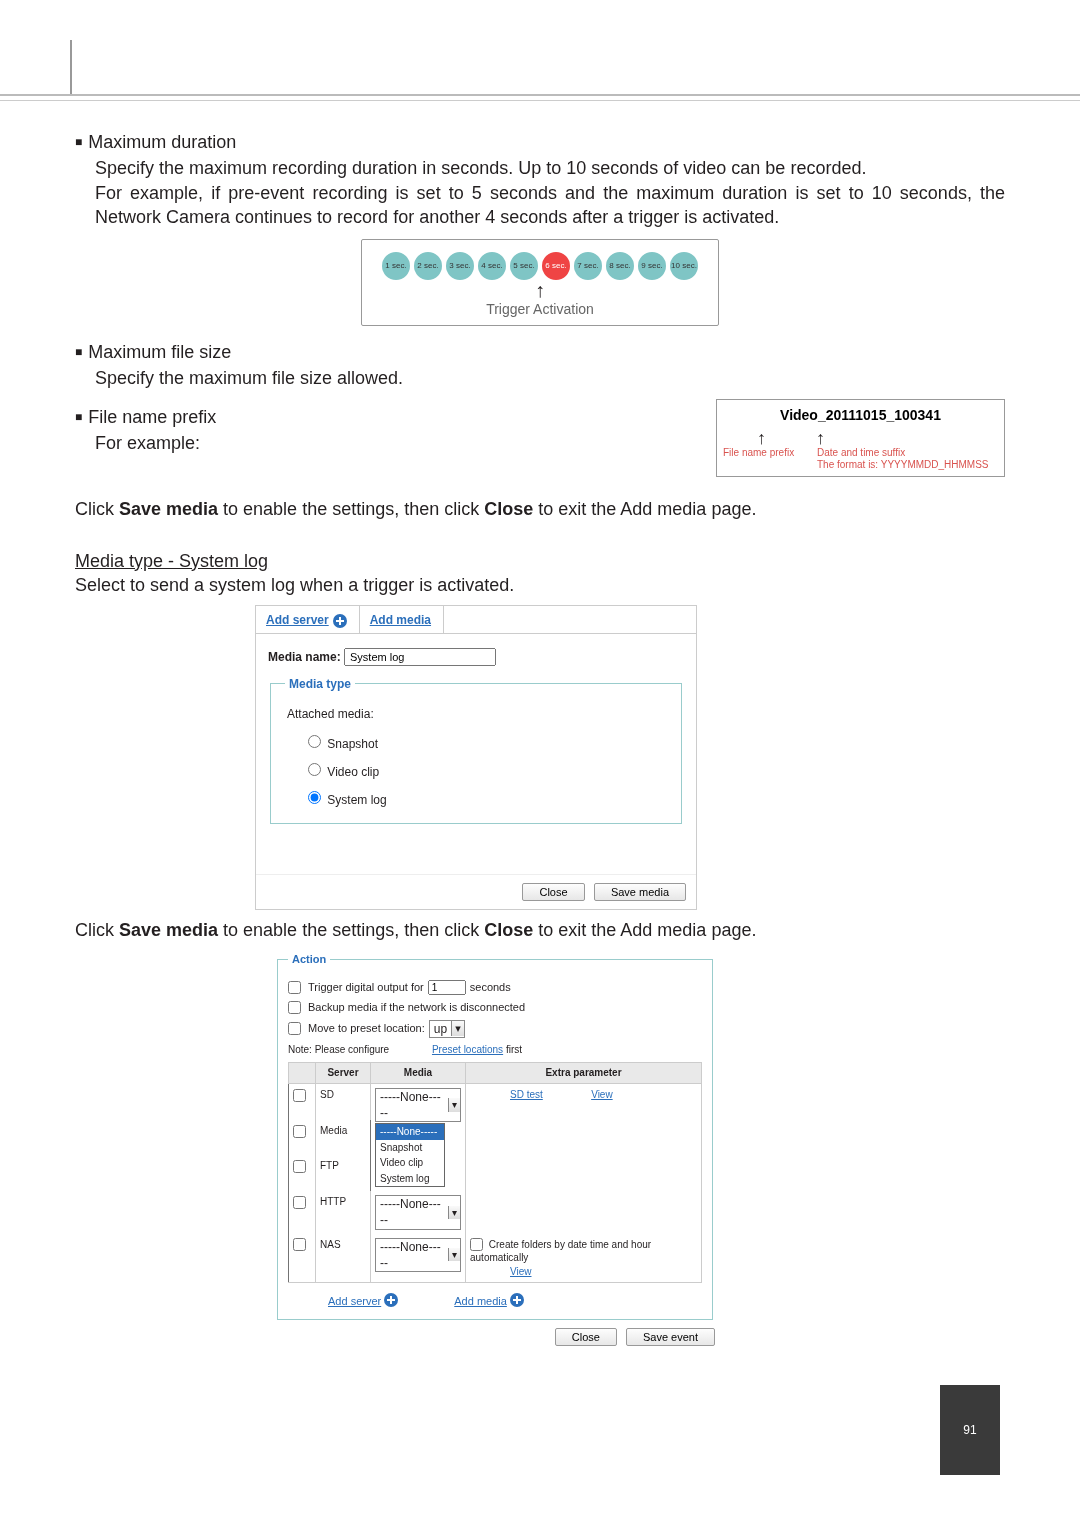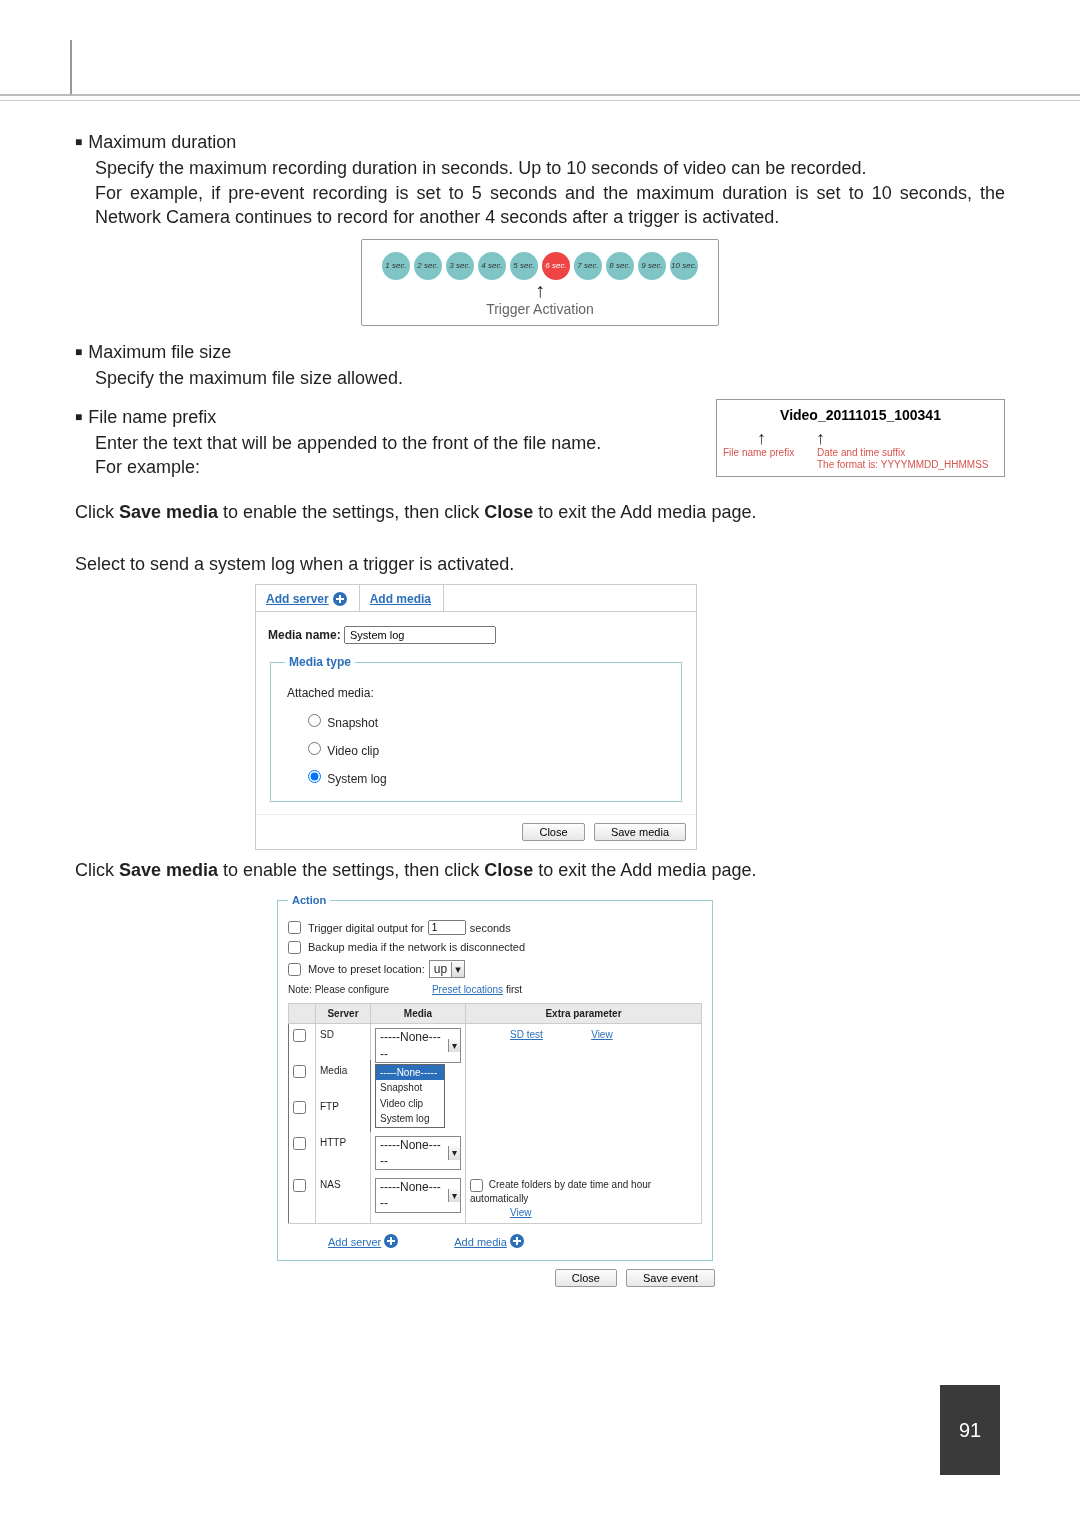--- a/index.html
+++ b/index.html
@@ -32,21 +32,21 @@
 .indent{padding-left:20px;text-align:justify;}
 .b{font-weight:bold;}
 
 .timeline-box{
   width:340px;margin:10px auto 14px auto;border:1px solid #999;
   padding:12px 8px 6px 8px;text-align:center;border-radius:2px;
 }
 .dots{display:flex;justify-content:center;gap:4px;}
 .dot{
   width:28px;height:28px;border-radius:50%;background:#7fc5c5;
-  color:#333;font-size:8px;display:flex;align-items:center;justify-content:center;font-style:italic;
+  color:#333;font-size:8px;display:flex;align-items:center;justify-content:center;
 }
 .dot.active{background:#ef4444;color:#fff;}
 .ta-arrow{font-size:20px;line-height:1;}
 .ta-label{font-size:14px;color:#666;}
 
 .filename-box{
   float:right;width:275px;border:1px solid #999;padding:6px 6px 4px 6px;
   font-size:11px;margin-left:12px;margin-top:-6px;
 }
 .fn-title{text-align:center;font-weight:bold;color:#000000;font-size:14px;margin-bottom:4px;}
@@ -67,21 +67,21 @@
 .tab .tabl{text-decoration:underline;font-weight:bold;}
 .plus{display:inline-flex;width:14px;height:14px;background:#2b6fbb;border-radius:50%;align-items:center;justify-content:center;}
 .plus svg{width:10px;height:10px;}
 .pbody{padding:14px 12px 12px 12px;}
 .mname{font-weight:bold;}
 .mname input{width:140px;font-size:11px;padding:1px 4px;}
 fieldset.media{border:1px solid #9cc;margin-top:10px;padding:10px 14px 14px 14px;}
 fieldset.media legend{color:#2b6fbb;font-weight:bold;padding:0 4px;}
 .attm{margin:4px 0 10px 2px;}
 .radios label{display:block;margin:8px 0 0 18px;}
-.panel1 .foot{padding:8px 10px;text-align:right;border-top:1px solid #eee;}
+.panel1 .foot{padding:8px 10px;text-align:right;border-top:1px solid #eee;margin-top:38px;}
 .panel1 .foot button, .panel2 .foot button{
   font-size:11px;padding:2px 16px;margin-left:6px;background:linear-gradient(#fdfdfd,#e7e7e7);
   border:1px solid #999;border-radius:2px;
 }
 
 
 .panel2{
   width:440px;margin:10px 0 4px 200px;
   font-size:11px;font-family:Tahoma,Verdana,Arial,sans-serif;
 }
@@ -103,21 +103,21 @@
 }
 .dropdown-open div{padding:1px 4px;}
 .dropdown-open .hl{background:#2b6fbb;color:#fff;}
 .linkblue{color:#2b6fbb;text-decoration:underline;padding-left:40px;}
 .addrow{margin-top:10px;display:flex;gap:16px;align-items:center;}
 .panel2 .foot{padding:8px 0 0 0;text-align:right;}
 
 .page-num{
   position:absolute;right:80px;bottom:40px;width:60px;height:90px;
   background:#3a3a3a;color:#fff;display:flex;align-items:center;justify-content:center;
-  font-size:20px;
+  font-size:12px;
 }
 input[type=checkbox]{margin:0 3px 0 0;vertical-align:middle;}
 </style>
 </head>
 <body>
 
 <div class="page">
   <div class="top-sep"></div>
   <div class="top-line1"></div>
   <div class="top-line2"></div>
@@ -168,32 +168,32 @@
           <span>Date and time suffix</span><br>
           <span>The format is: YYYYMMDD_HHMMSS</span>
         </span>
       </div>
     </div>
 
     <div class="bullet">
       <span class="sq">■</span>
       <span>File name prefix</span>
     </div>
-    <div class="indent">Enter the text that will be appended to the front of the file name.</div>
     <div class="indent">For example:</div>
     <div class="clearfix"></div>
 
     <div style="height:20px"></div>
 
     <div>
       <span>Click </span><span class="b">Save media</span><span> to enable the settings, then click </span><span class="b">Close</span><span> to exit the Add media page.</span>
     </div>
 
     <div style="height:28px"></div>
 
+    <div class="u">Media type - System log</div>
     <div>Select to send a system log when a trigger is activated.</div>
 
     <div class="panel1">
       <div class="tabs">
         <div class="tab">
           <span class="tabl">Add server</span>
           <span class="plus">
             <svg viewBox="0 0 10 10">
                 <path d="M5 1v8M1 5h8" stroke="#fff" stroke-width="2" fill="none"></path>
               </svg>

